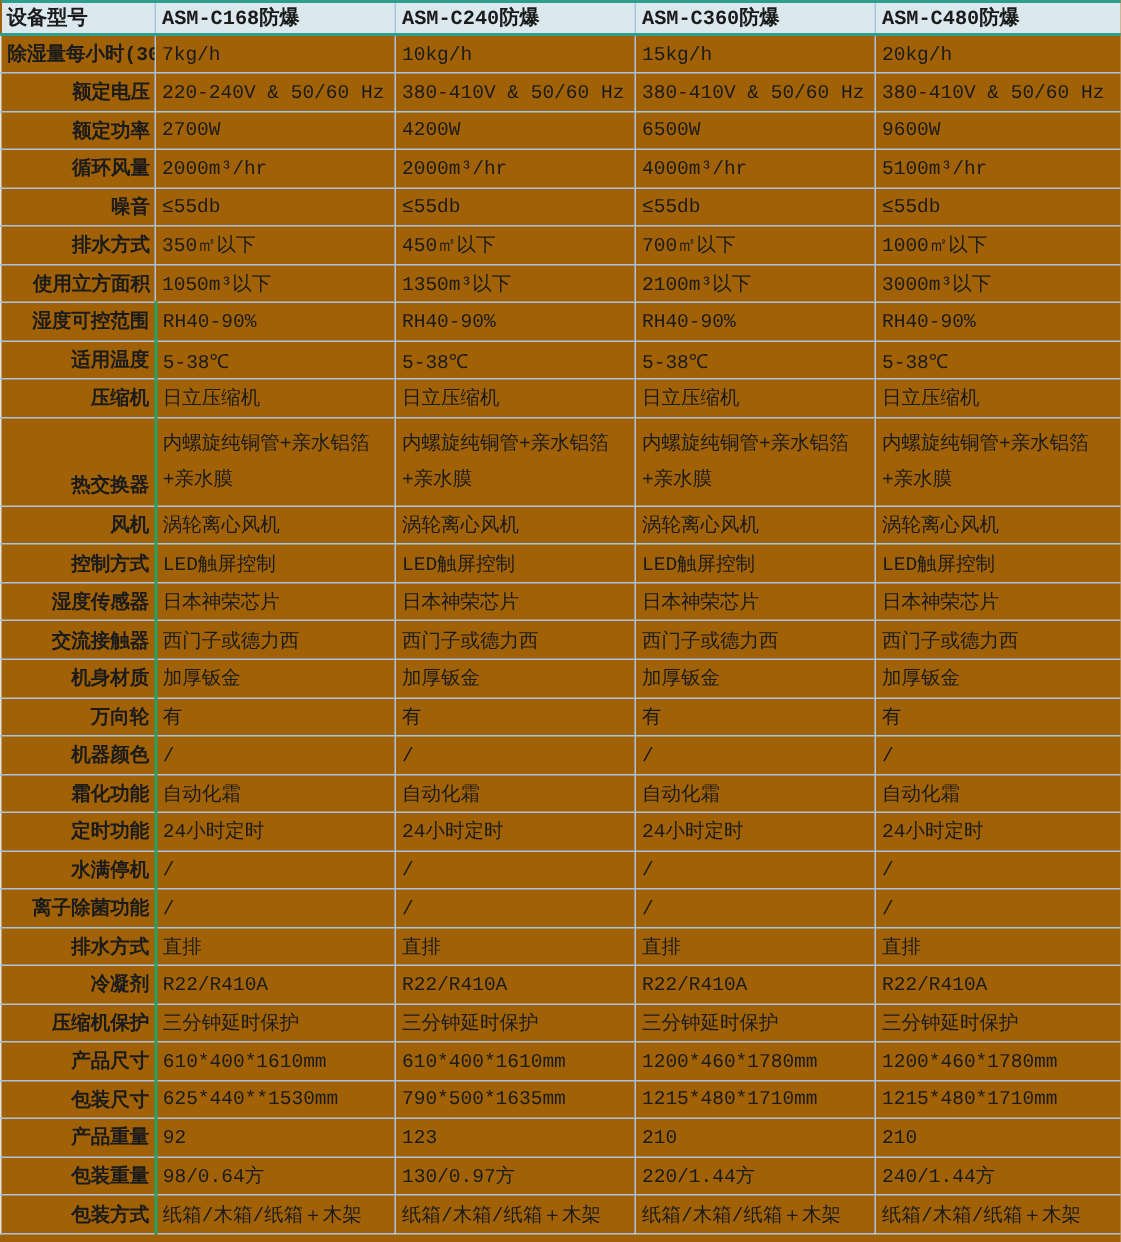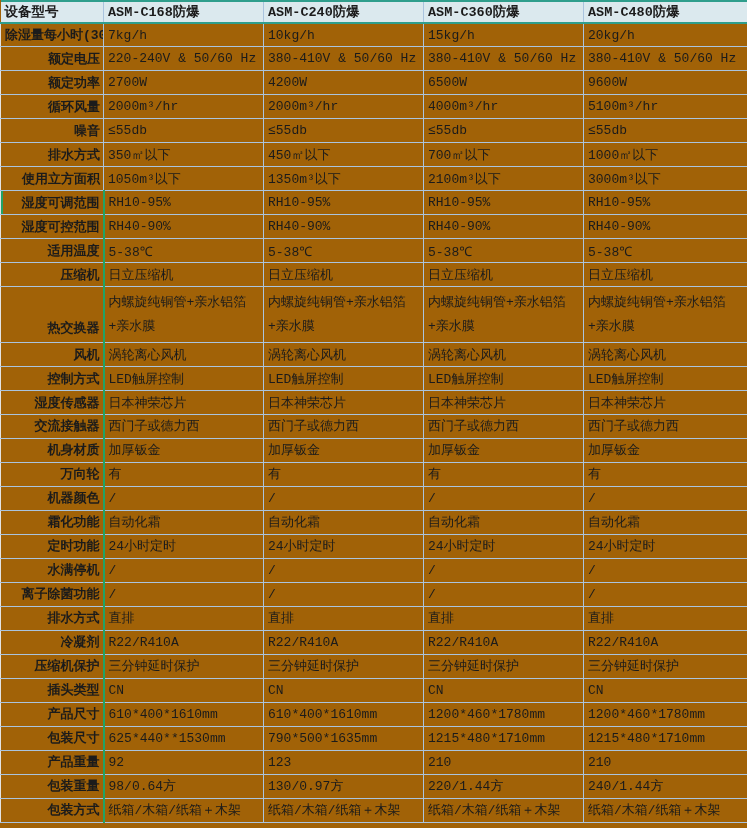--- a/index.html
+++ b/index.html
@@ -139,27 +139,20 @@
           <td>700㎡以下</td>
           <td>1000㎡以下</td>
         </tr>
         <tr>
           <th>使用立方面积</th>
           <td>1050m³以下</td>
           <td>1350m³以下</td>
           <td>2100m³以下</td>
           <td>3000m³以下</td>
         </tr>
-        <tr class="sel-col sel-start">
-          <th>湿度可调范围</th>
-          <td>RH10-95%</td>
-          <td>RH10-95%</td>
-          <td>RH10-95%</td>
-          <td>RH10-95%</td>
-        </tr>
         <tr class="sel-col">
           <th>湿度可控范围</th>
           <td>RH40-90%</td>
           <td>RH40-90%</td>
           <td>RH40-90%</td>
           <td>RH40-90%</td>
         </tr>
         <tr class="sel-col">
           <th>适用温度</th>
           <td>5-38℃</td>
@@ -273,27 +266,20 @@
           <td>R22/R410A</td>
         </tr>
         <tr class="sel-col">
           <th>压缩机保护</th>
           <td>三分钟延时保护</td>
           <td>三分钟延时保护</td>
           <td>三分钟延时保护</td>
           <td>三分钟延时保护</td>
         </tr>
         <tr class="sel-col">
-          <th>插头类型</th>
-          <td>CN</td>
-          <td>CN</td>
-          <td>CN</td>
-          <td>CN</td>
-        </tr>
-        <tr class="sel-col">
           <th>产品尺寸</th>
           <td>610*400*1610mm</td>
           <td>610*400*1610mm</td>
           <td>1200*460*1780mm</td>
           <td>1200*460*1780mm</td>
         </tr>
         <tr class="sel-col">
           <th>包装尺寸</th>
           <td>625*440**1530mm</td>
           <td>790*500*1635mm</td>

